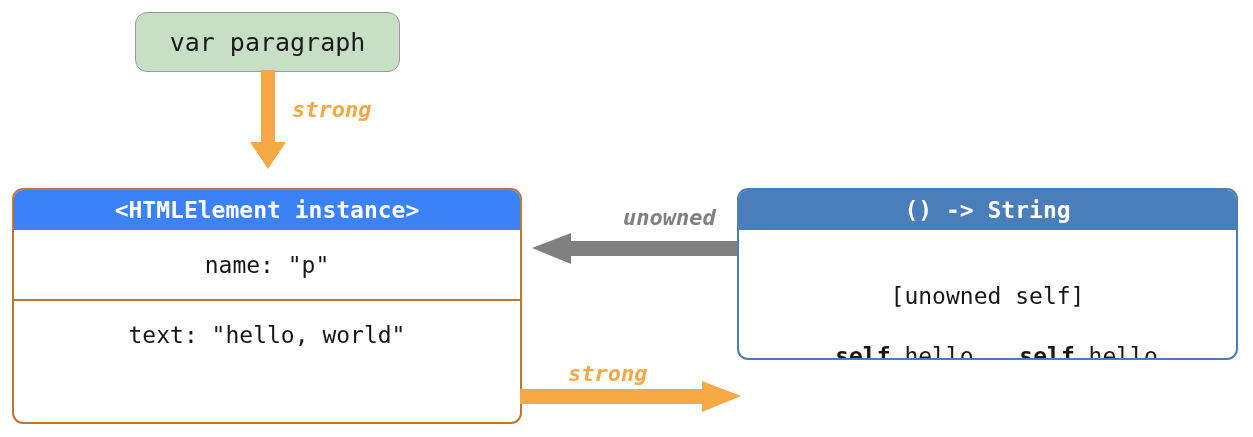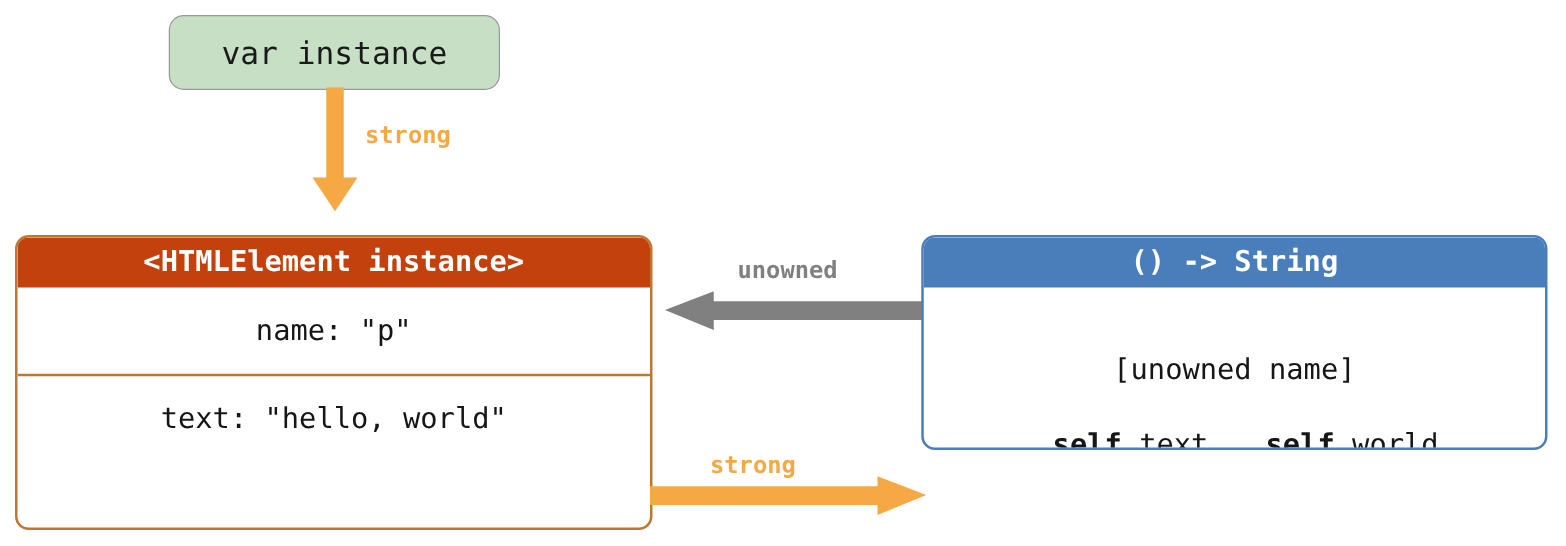--- a/index.html
+++ b/index.html
@@ -68,21 +68,21 @@
     height: 40px;
     display: flex;
     align-items: center;
     justify-content: center;
     color: #ffffff;
     font-family: "DejaVu Sans Mono", "Liberation Mono", monospace;
     font-weight: bold;
     font-size: 23px;
     white-space: pre;
   }
-  .obj-box.left .obj-header { background: #c2410c; }
+  .obj-box.left .obj-header { background: #3b82f6; }
   .obj-box.right .obj-header { background: #4a7ebb; }
 
   .obj-rows {
     display: flex;
     flex-direction: column;
   }
   .obj-row {
     height: 69px;
     display: flex;
     align-items: center;
@@ -117,45 +117,46 @@
 
   
   .arrow-svg {
     position: absolute;
     overflow: visible;
   }
   .arrow-label {
     position: absolute;
     font-family: "DejaVu Sans Mono", "Liberation Mono", monospace;
     font-weight: bold;
-    font-size: 19px;
+    font-size: 22px;
     white-space: pre;
+    font-style: italic;
   }
   .arrow-label.strong { color: #f5a843; }
   .arrow-label.unowned { color: #808080; }
 
   
   #arrow-strong-var { left: 248px; top: 70px; width: 40px; height: 100px; }
   #label-strong-var { left: 292px; top: 97px; }
 
   
   #arrow-unowned { left: 531px; top: 232px; width: 210px; height: 34px; }
-  #label-unowned { left: 590px; top: 205px; }
+  #label-unowned { left: 623px; top: 205px; }
 
   
   #arrow-strong-closure { left: 520px; top: 379px; width: 222px; height: 34px; }
   #label-strong-closure { left: 568px; top: 361px; }
 </style>
 </head>
 <body>
 
 <div id="canvas">
 
   <div class="var-box">
-    <span class="var-box-label">var instance</span>
+    <span class="var-box-label">var paragraph</span>
   </div>
 
   <svg class="arrow-svg" id="arrow-strong-var" viewBox="0 0 40 100">
     <rect x="13" y="0" width="14" height="76" fill="#F5A843"></rect>
     <polygon points="2,72 38,72 20,99" fill="#F5A843"></polygon>
   </svg>
   <span class="arrow-label strong" id="label-strong-var">strong</span>
 
   <div class="obj-box left">
     <div class="obj-header">&lt;HTMLElement instance&gt;</div>
@@ -173,18 +174,18 @@
 
   <svg class="arrow-svg" id="arrow-strong-closure" viewBox="0 0 222 34">
     <rect x="0" y="10" width="186" height="15" fill="#F5A843"></rect>
     <polygon points="182,2 182,33 221,17" fill="#F5A843"></polygon>
   </svg>
   <span class="arrow-label strong" id="label-strong-closure">strong</span>
 
   <div class="obj-box right">
     <div class="obj-header">() -&gt; String</div>
     <div class="closure-body">
-      <div class="closure-line">[unowned name]</div>
-      <div class="closure-line"><b>self</b><span>.text, </span><b>self</b><span>.world</span></div>
+      <div class="closure-line">[unowned self]</div>
+      <div class="closure-line"><b>self</b><span>.hello, </span><b>self</b><span>.hello</span></div>
     </div>
   </div>
 
 </div>
 
 </body></html>

